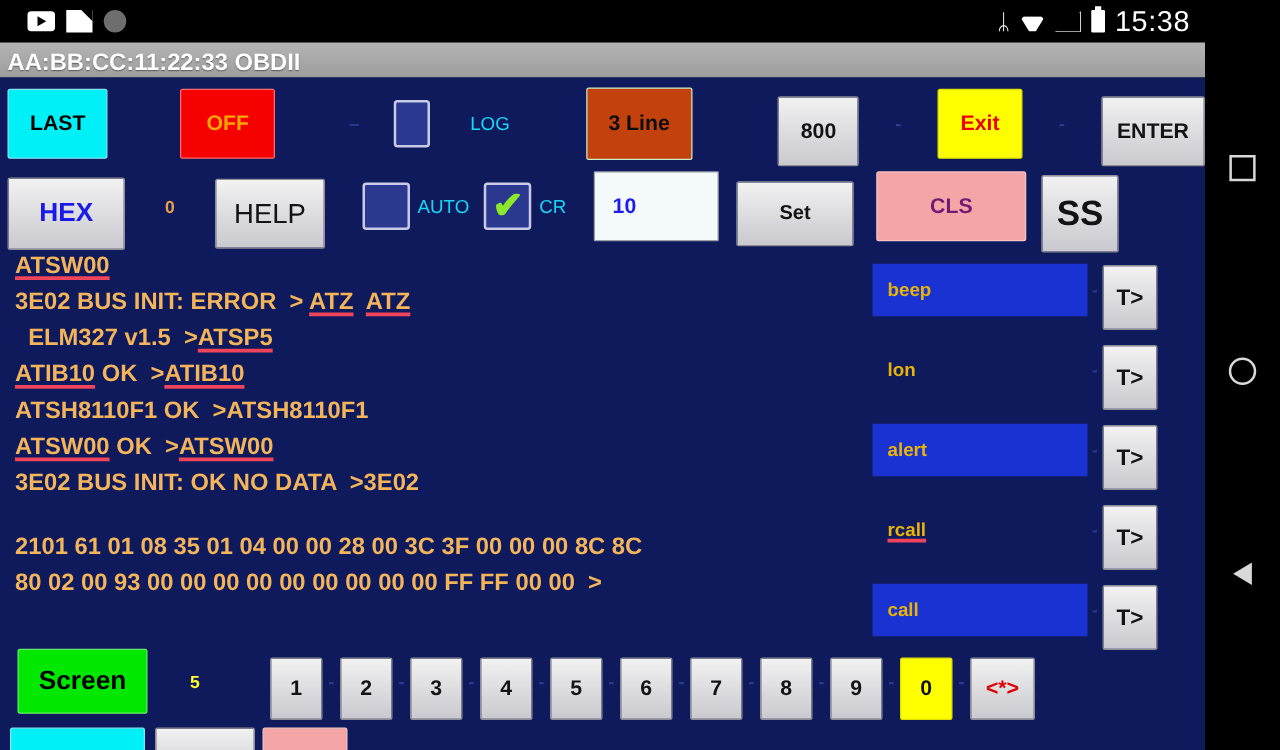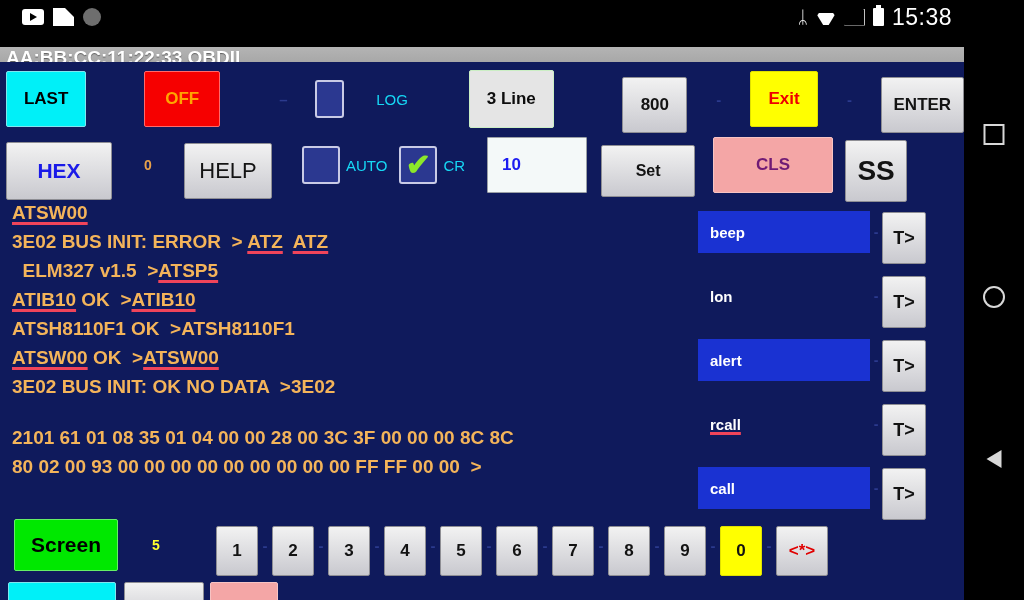--- a/index.html
+++ b/index.html
@@ -112,22 +112,21 @@
     font-weight: 400;
     letter-spacing: 0.5px;
   }
   
   .titlebar {
     position: absolute;
     left: 0; top: 34px;
     width: 964px; height: 28px;
     background: linear-gradient(to bottom, #b4b4b4, #9d9d9d);
     display: flex;
-    align-items: flex-start;
-    margin-top: 13px;
+    align-items: flex-end;
   }
   .titlebar .title {
     color: #ffffff;
     font-size: 19px;
     font-weight: bold;
     padding-left: 6px;
     text-shadow: 0 1px 1px rgba(0,0,0,.45);
   }
   
   .app {
@@ -192,33 +191,33 @@
     font-size: 30px;
     font-weight: bold;
     line-height: 28px;
   }
   .chk-label {
     color: #16d8f5;
     font-size: 15px;
     font-weight: normal;
     margin-left: 6px;
   }
-  #b-3line { width: 112px; height: 58px; background: #e5e5e5; color: #0d0d0d; font-size: 17px; border:1px solid #cbeec4;}
+  #b-3line { width: 112px; height: 58px; background: #c2410c; color: #0d0d0d; font-size: 17px; border:1px solid #cbeec4;}
   #b-800   { width: 86px;  height: 56px; font-size: 17px; }
   #b-exit  { width: 90px;  height: 56px; background: #ffff00; color: #ee0000; font-size: 17px; border:1px solid #e0e000;}
   #b-enter { width: 110px; height: 56px; font-size: 17px; }
   
   .row2 {
     position: absolute;
     left: 0; top: 72px;
     width: 964px; height: 62px;
     padding-left: 6px;
     box-sizing: border-box;
   }
-  #b-hex  { width: 106px; height: 58px; color: #1a1ae8; font-size: 21px; }
+  #b-hex  { width: 94px; height: 58px; color: #1a1ae8; font-size: 21px; }
   .count-orange {
     color: #e8a14a;
     font-size: 14px;
     font-weight: bold;
     width: 72px;
     text-align: center;
   }
   #b-help { width: 88px; height: 56px; font-size: 22px; font-weight: normal; }
   #inp-10 {
     width: 100px; height: 56px;
@@ -266,21 +265,21 @@
     align-items: center;
     height: 64px;
   }
   .macro-field {
     width: 172px;
     height: 42px;
     display: flex;
     align-items: center;
     padding-left: 12px;
     box-sizing: border-box;
-    color: #ffffff;
+    color: #eab308;
     font-size: 15px;
     font-weight: bold;
     border: none;
     cursor: text;
   }
   .macro-field.filled { background: #1a32d2; }
   .macro-field.plain  { background: transparent; }
   .macro-field .mis {
     text-decoration: underline;
     text-decoration-color: #f0445a;

